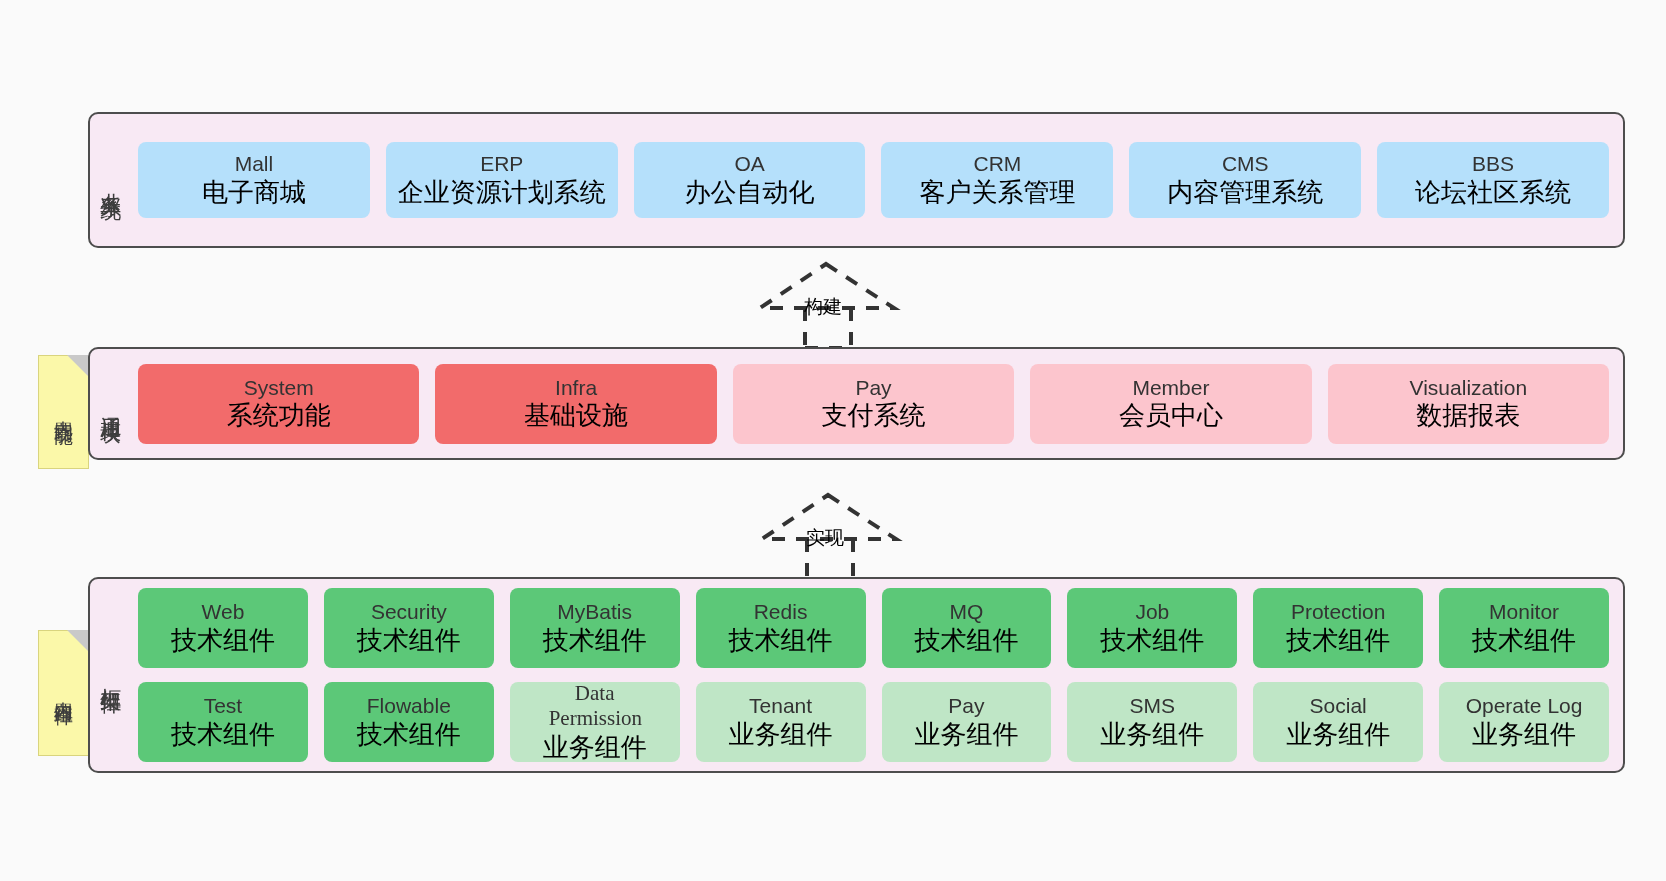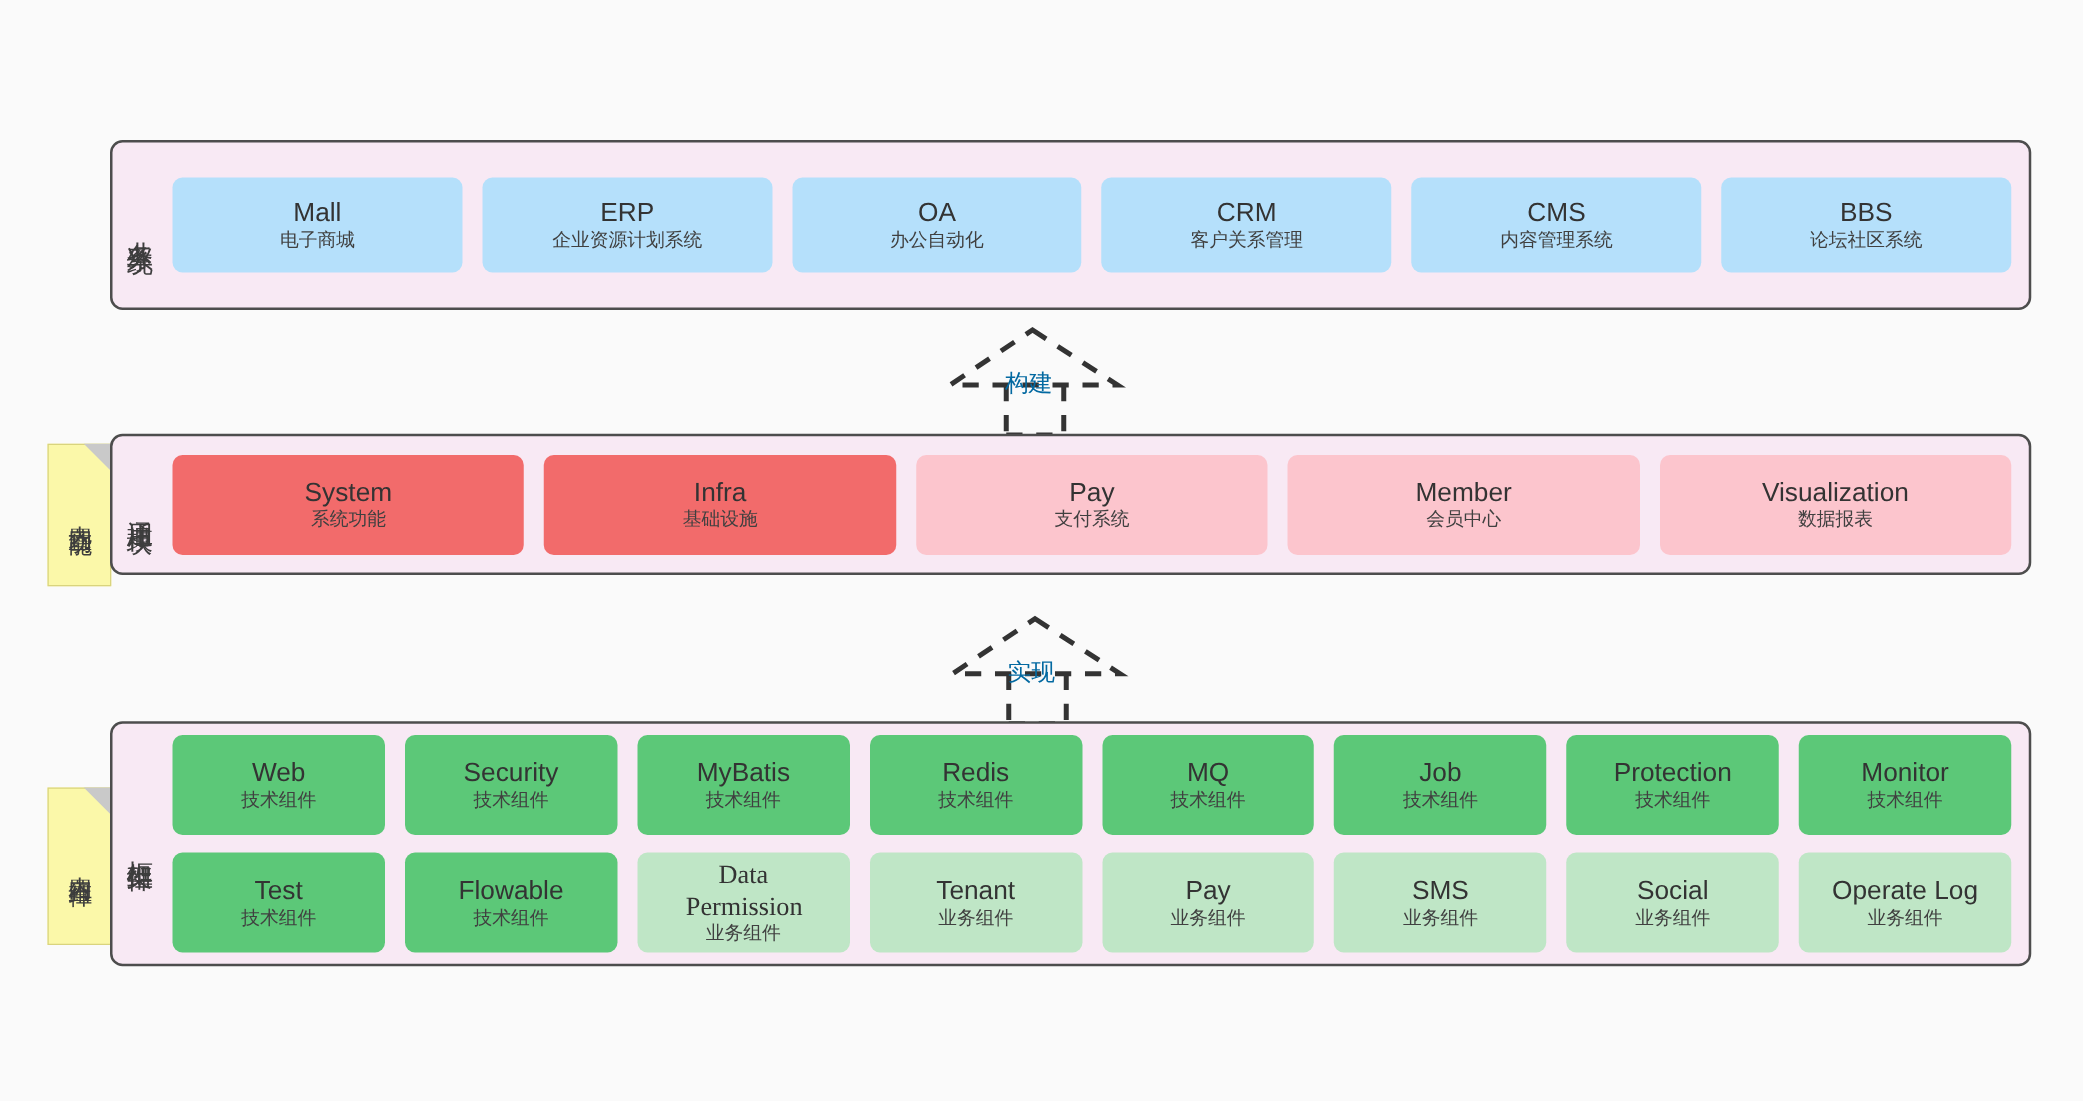--- a/index.html
+++ b/index.html
@@ -76,22 +76,22 @@
     text-align: center;
     padding: 22px 4px;
     line-height: 1.22;
     user-select: none;
   }
   .node .n-title {
     font-size: 21px;
     color: #333333;
   }
   .node .n-sub {
-    font-size: 15px;
-    color: #404040;
+    font-size: 26px;
+    color: #000000;
   }
 
   .h-biz   { height: 76px; }
   .h-mod   { height: 80px; }
   .h-frame { height: 80px; }
 
   .c-blue        { background: #b5e0fb; }
   .c-red         { background: #f26b6b; }
   .c-pink        { background: #fcc5cd; }
   .c-green       { background: #5cc878; }
@@ -134,21 +134,21 @@
   .connector {
     position: absolute;
   }
   .connector svg {
     display: block;
     overflow: visible;
   }
   .conn-label {
     position: absolute;
     font-size: 19px;
-    color: #0369a1;
+    color: #000000;
     background: transparent;
     white-space: nowrap;
     user-select: none;
   }
 </style>
 </head>
 <body>
 
 <div id="canvas">
 

